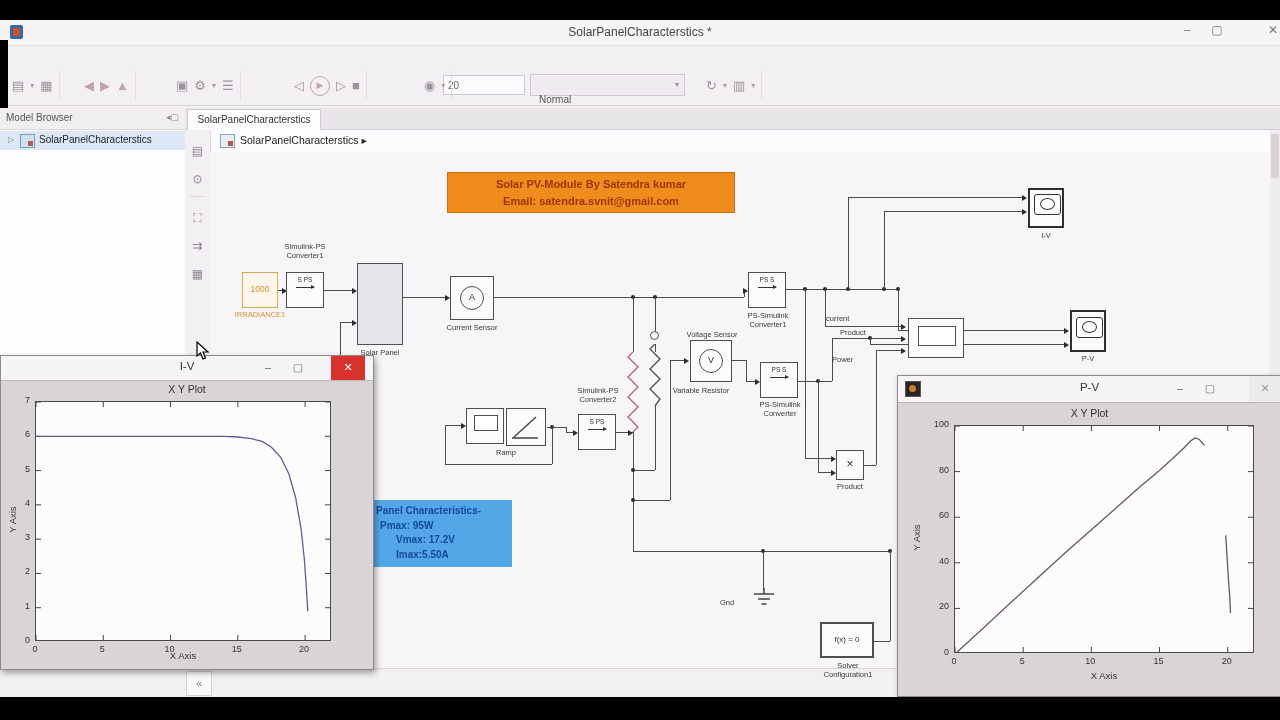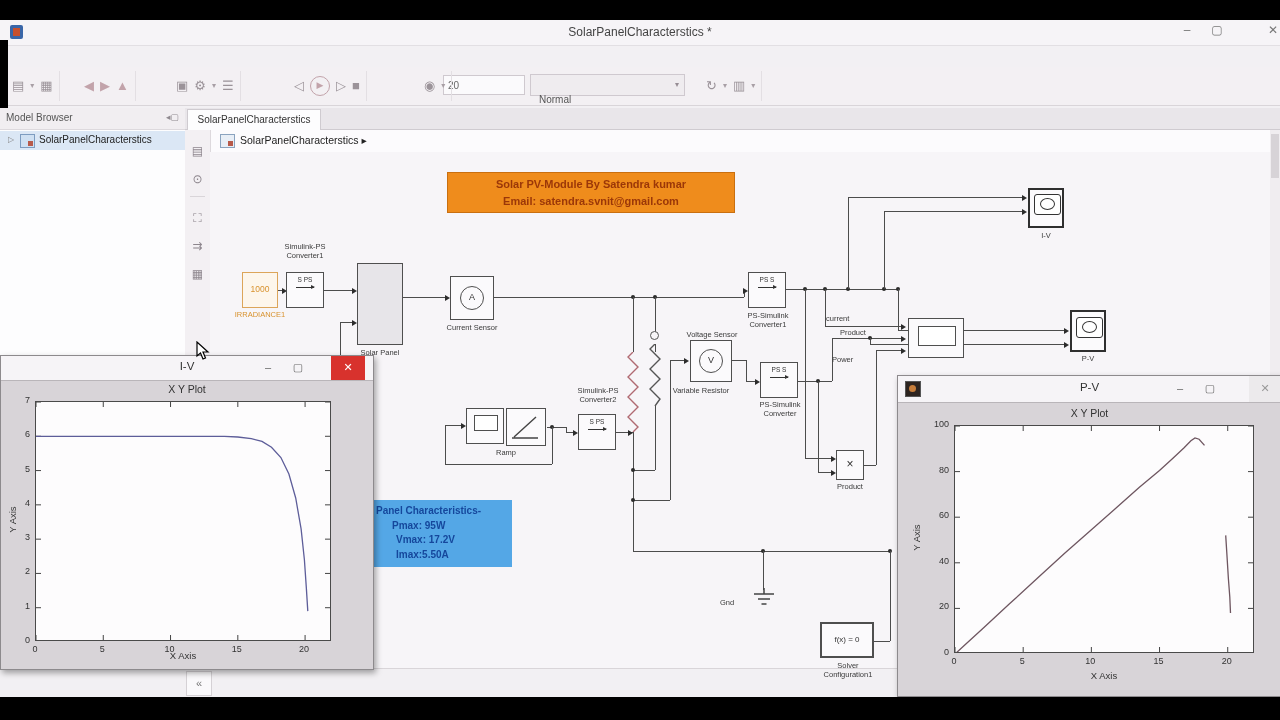--- a/index.html
+++ b/index.html
@@ -348,21 +348,21 @@
       <div class="blklabel" style="left: 832px; top: 355px; width: 40px; text-align: left;">Power</div>
     </div>
 
   <div class="ann" id="orange-ann" style="left: 447px; top: 172px; width: 288px; height: 41px; border: 1px solid rgb(201, 111, 16); font-weight: bold; font-size: 11px; line-height: 1.55; padding-top: 3px; z-index: 4; background: rgb(239, 140, 28); color: rgb(155, 55, 8);">
     <div>Solar PV-Module By Satendra kumar</div>
     <div>Email: satendra.svnit@gmail.com</div>
   </div>
 
   <div class="ann" id="blue-ann" style="left: 374px; top: 500px; width: 138px; height: 67px; font-weight: bold; font-size: 10px; line-height: 1.45; padding-top: 4px; z-index: 4; text-align: left; background: rgb(84, 167, 230); color: rgb(21, 71, 156);">
     <div style="text-align:left;padding-left:2px;">Panel Characteristics-</div>
-    <div style="padding-left:18px;">Pmax: 95W</div>
+    <div style="padding-left:6px;">Pmax: 95W</div>
     <div style="padding-left:22px;">Vmax: 17.2V</div>
     <div style="padding-left:22px;">Imax:5.50A</div>
   </div>
 
   <div class="pwin" id="ivwin" style="left:0;top:355px;width:372px;height:313px;z-index:20;">
     <div class="ptitle">
       <span class="t">I-V</span>
       <span class="pct" style="right:92px;">–</span>
       <span class="pct" style="right:62px;">▢</span>
       <span class="pct close-red" style="right:8px;">✕</span>

